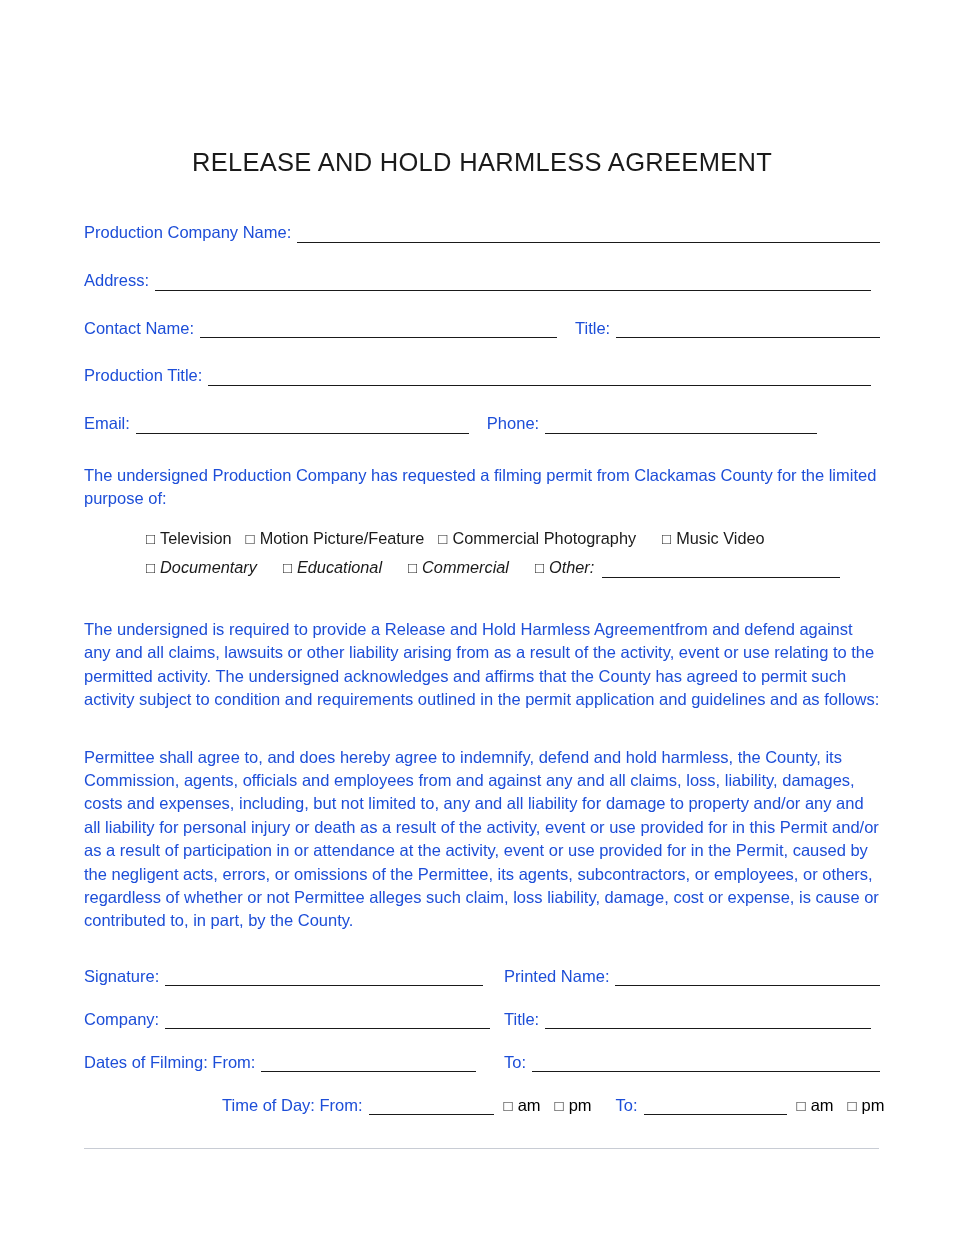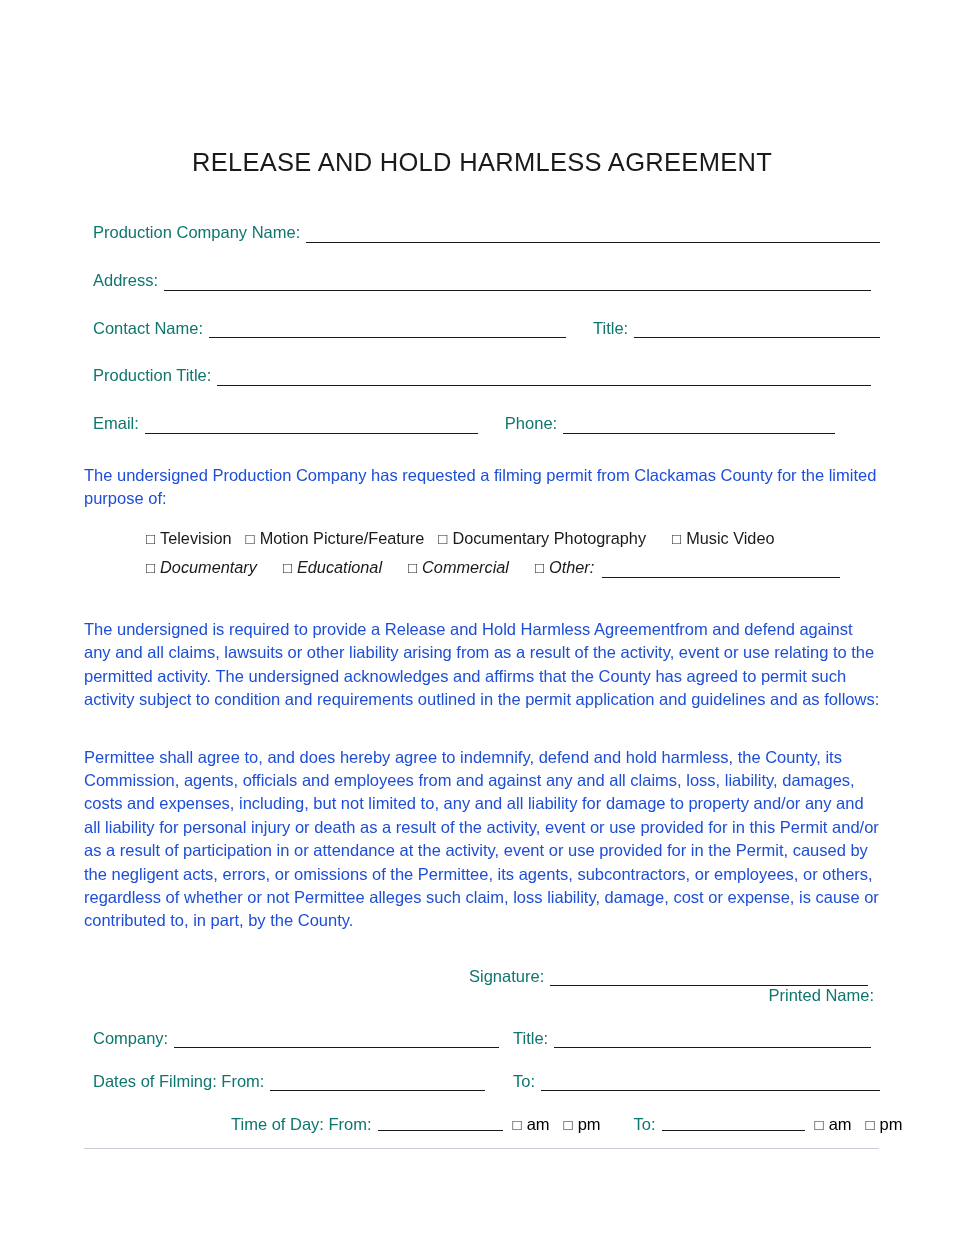--- a/index.html
+++ b/index.html
@@ -39,23 +39,22 @@
   }
   .field-row {
     font-size: 16.5px;
     line-height: 1.2;
     margin-top: 28px;
     display: flex;
     align-items: flex-end;
     white-space: nowrap;
   }
   .lbl {
-    color: #0f766e;
+    color: #1d4ed8;
     padding-right: 6px;
-    margin-left: 9px;
   }
   .rule {
     border-bottom: 1.3px solid #1a1a1a;
     height: 15px;
     flex: 0 0 auto;
   }
   .rule.grow { flex: 1 1 auto; }
   .gap { width: 18px; flex: 0 0 auto; }
 
   .para {
@@ -88,28 +87,28 @@
   .ck-item.wide { margin-right: 26px; }
 
   .sig-block { margin-top: 34px; }
   .sig-row {
     font-size: 16.5px;
     display: flex;
     align-items: flex-end;
     margin-top: 24px;
     white-space: nowrap;
   }
-  .sig-row.first { margin-top: 0; flex-direction: column; }
+  .sig-row.first { margin-top: 0; }
   .col-left { display: flex; align-items: flex-end; width: 420px; }
   .col-right { display: flex; align-items: flex-end; flex: 1 1 auto; }
 
   .time-row {
     font-size: 16.5px;
     display: flex;
-    align-items: flex-start;
+    align-items: flex-end;
     margin-top: 24px;
     margin-left: 138px;
     white-space: nowrap;
   }
   .bottom-rule {
     position: absolute;
     left: 84px;
     top: 1148px;
     width: 795px;
     border-bottom: 1px solid #c8ccd4;
@@ -158,21 +157,21 @@
     <p class="para" style="margin-top:30px;">The undersigned Production Company has requested a filming permit from Clackamas County for the limited purpose of:</p>
 
     <div class="checkline first">
       <span class="ck-item">
         <span class="cb">□</span><span>Television</span>
       </span>
       <span class="ck-item">
         <span class="cb">□</span><span>Motion Picture/Feature</span>
       </span>
       <span class="ck-item wide">
-        <span class="cb">□</span><span>Documentary Photography</span>
+        <span class="cb">□</span><span>Commercial Photography</span>
       </span>
       <span class="ck-item">
         <span class="cb">□</span><span>Music Video</span>
       </span>
     </div>
 
     <div class="checkline second">
       <span class="ck-item wide">
         <span class="cb">□</span><span>Documentary</span>
       </span>

